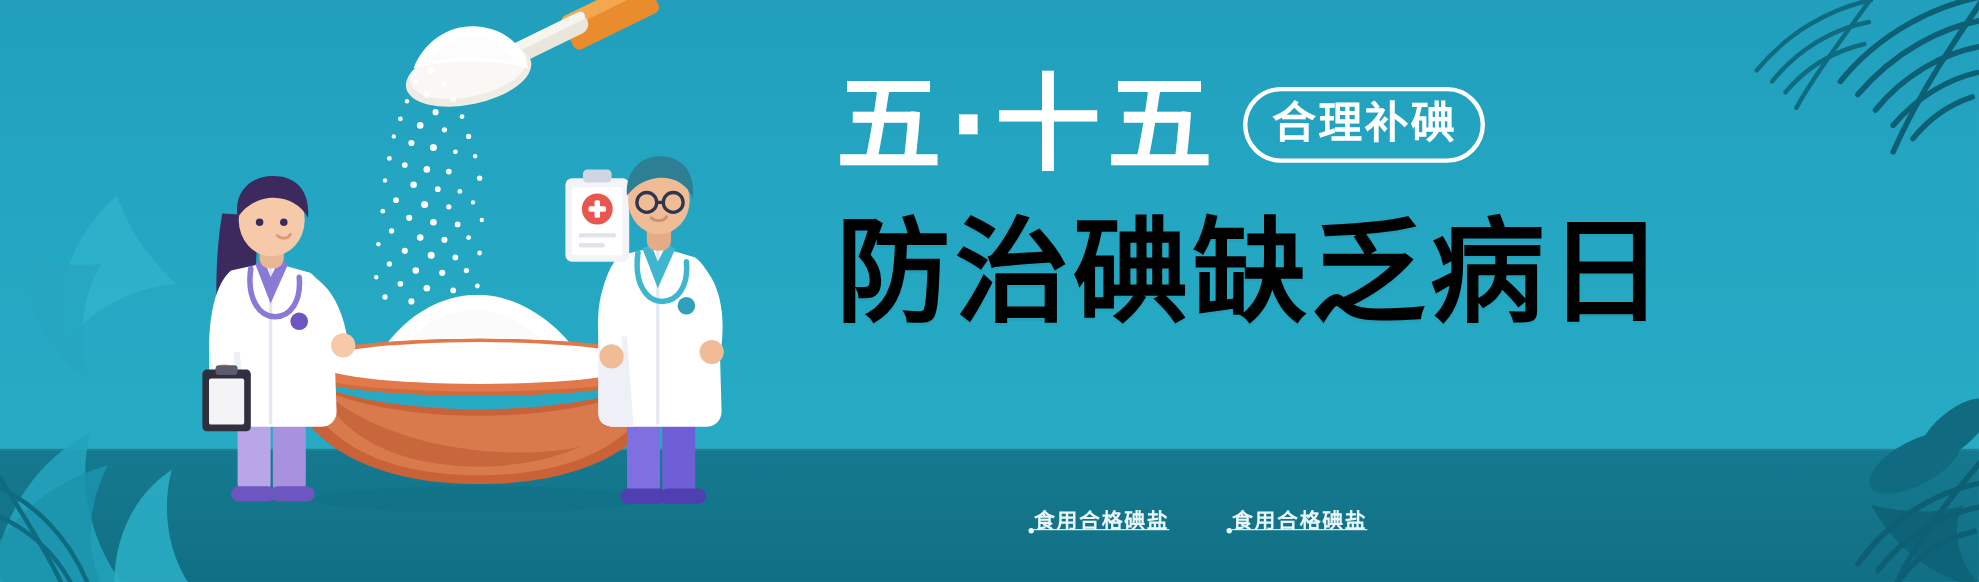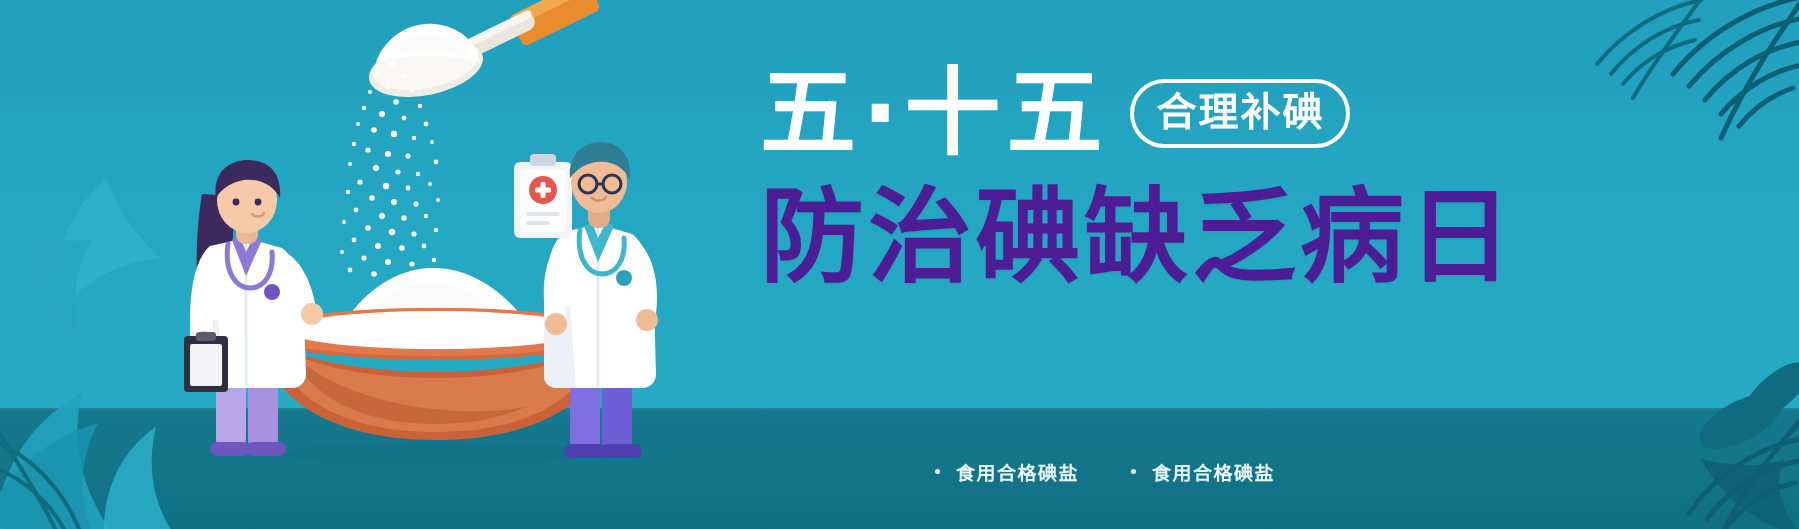--- a/index.html
+++ b/index.html
@@ -59,22 +59,22 @@
     padding:6px 22px 9px;
     color:#ffffff;
     font-size:40px;
     font-weight:bold;
     line-height:46px;
     letter-spacing:2px;
     white-space:nowrap;
     font-family:"DejaVu Sans","Liberation Sans",sans-serif;
   }
   .headline{
-    margin-top:15px;
-    color:#4c1d95;
+    margin-top:26px;
+    color:#000000;
     font-size:104px;
     font-weight:bold;
     letter-spacing:4px;
     line-height:108px;
     white-space:nowrap;
     font-family:"DejaVu Sans","Liberation Sans",sans-serif;
     text-shadow:0 2px 0 rgba(0,0,0,.03);
   }
 
   
@@ -82,21 +82,21 @@
     position:absolute;
     left:935px; top:458px;
     display:flex; align-items:center; gap:52px;
     color:#eaf7fa;
     font-size:19px;
     font-weight:bold;
     letter-spacing:1.5px;
     white-space:nowrap;
     font-family:"DejaVu Sans","Liberation Sans",sans-serif;
   }
-  .tagline{display:flex;align-items:center;gap:16px;}
+  .tagline{display:flex;align-items:flex-end;gap:0;text-decoration:underline;}
   .dot{width:5px;height:5px;border-radius:50%;background:#eaf7fa;display:inline-block;}
 
   
   .bowl-wrap{position:absolute;left:248px;top:268px;width:372px;height:196px;}
   .salt-stream{position:absolute;left:330px;top:58px;width:130px;height:230px;}
   .spoon{position:absolute;left:352px;top:0px;width:260px;height:110px;}
 </style>
 </head>
 <body>
 

